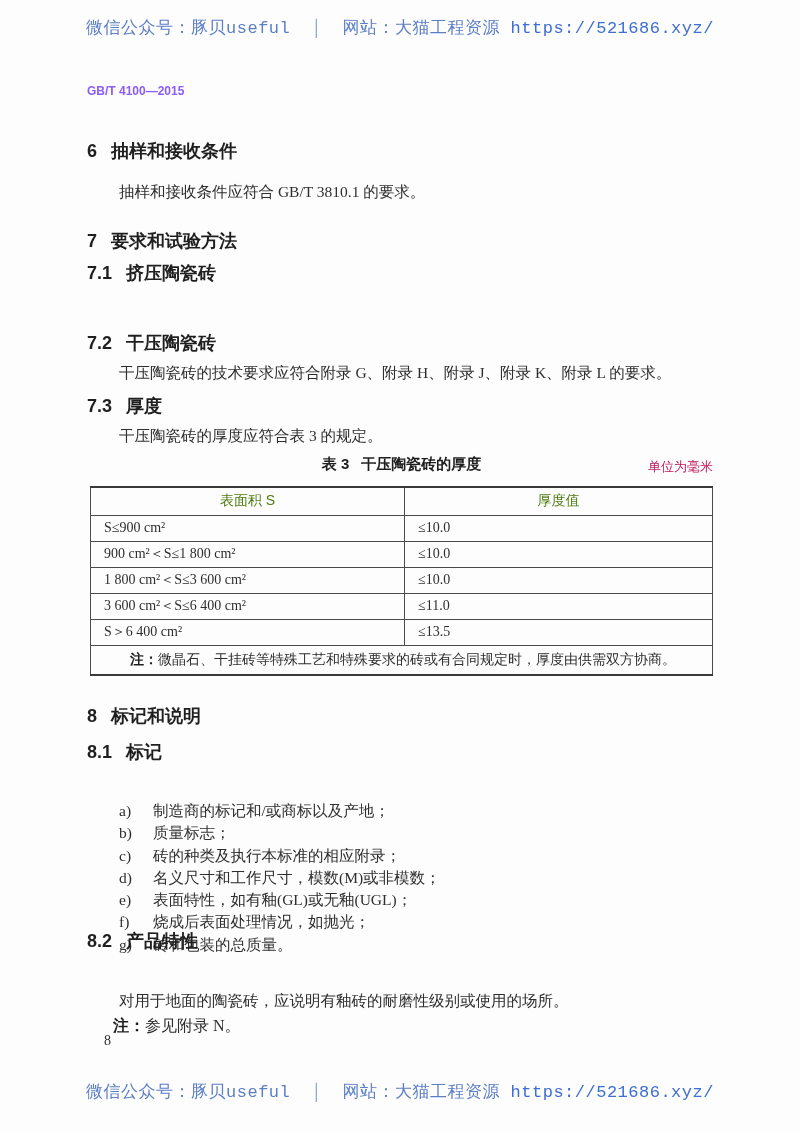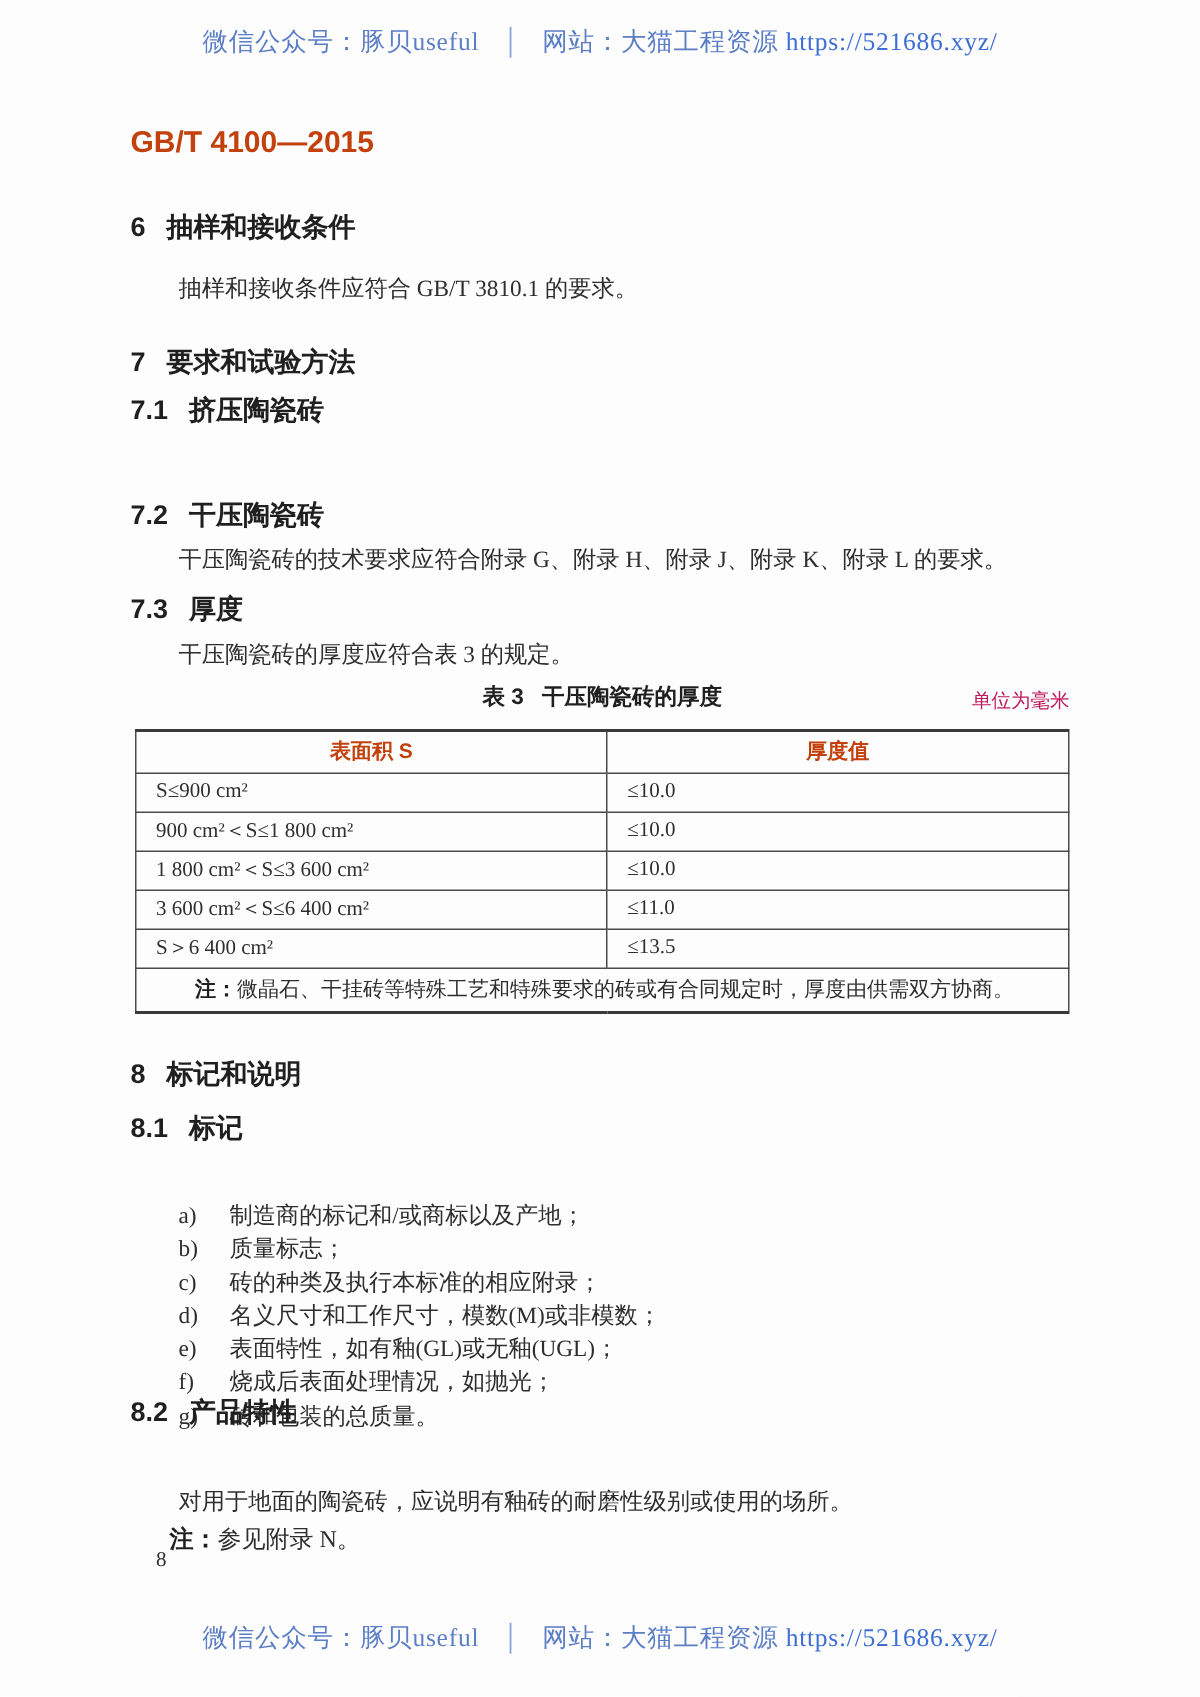--- a/index.html
+++ b/index.html
@@ -10,26 +10,27 @@
     background:#fdfdfd;
     font-family:"Liberation Serif","DejaVu Serif",serif;
     color:#2e2e2e;
     overflow:hidden;
   }
   .abs { position:absolute; white-space:nowrap; }
   .watermark {
     width:100%; text-align:center;
     font-size:17px; letter-spacing:0.5px;
     color:#5b7ec5;
+    font-family:Liberation Mono, monospace;
   }
   .watermark .wm-sep { color:#8aa6d6; padding:0 10px; }
   .watermark .wm-url { color:#3c6ed3; }
   .std-number {
     font-family:"Liberation Sans","DejaVu Sans",sans-serif;
-    font-weight:bold; font-size:20px; color:#c2410c;text-align:center;
+    font-weight:bold; font-size:12px; color:#8b5cf6;text-align:center;
   }
   .heading {
     font-family:"Liberation Sans","DejaVu Sans",sans-serif;
     font-weight:bold; font-size:18px; color:#1f1f1f;
   }
   .heading .h-num { margin-right:14px; }
   .para { font-size:15.5px; color:#2e2e2e; }
   .caption-row { width:623px; height:20px; }
   .caption-center {
     width:100%; text-align:center;
@@ -47,21 +48,21 @@
     font-size:14px; color:#2e2e2e;
     border-top:2.5px solid #3a3a3a;
     border-bottom:2.5px solid #3a3a3a;
   }
   table.thickness th, table.thickness td {
     border:1px solid #4a4a4a;
     height:26px; vertical-align:middle;
   }
   table.thickness th {
     font-family:"Liberation Sans","DejaVu Sans",sans-serif;
-    font-weight:bold; font-size:14px; color:#c2410c;
+    font-weight:normal; font-size:14px; color:#4d7c0f;
     text-align:center; height:28px;
   }
   table.thickness td.c-left  { width:50.5%; text-align:left; padding-left:13px; }
   table.thickness td.c-right { text-align:left; padding-left:13px; }
   table.thickness td.t-note  { height:30px; padding-left:39px; font-size:14px; }
   .t-note b, .note-small b {
     font-family:"Liberation Sans","DejaVu Sans",sans-serif;
     font-weight:bold; color:#1f1f1f;
   }
   .list { font-size:15.5px; }

